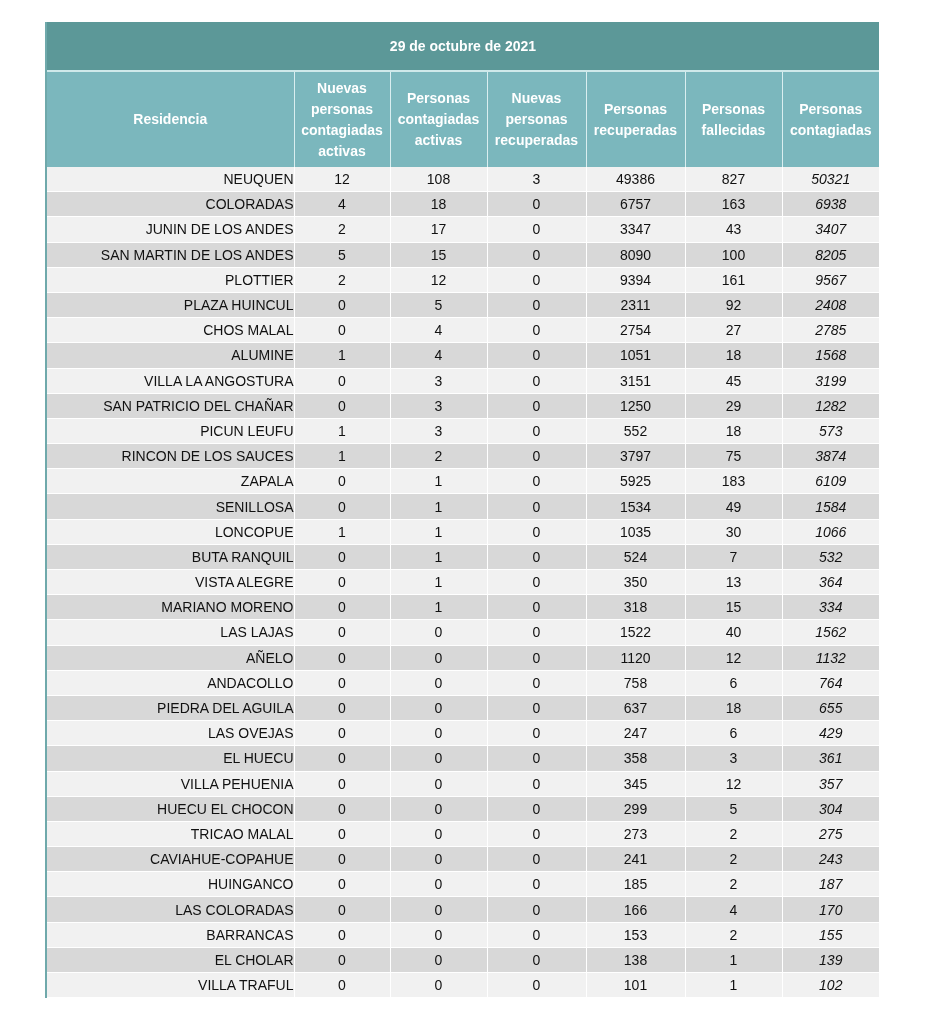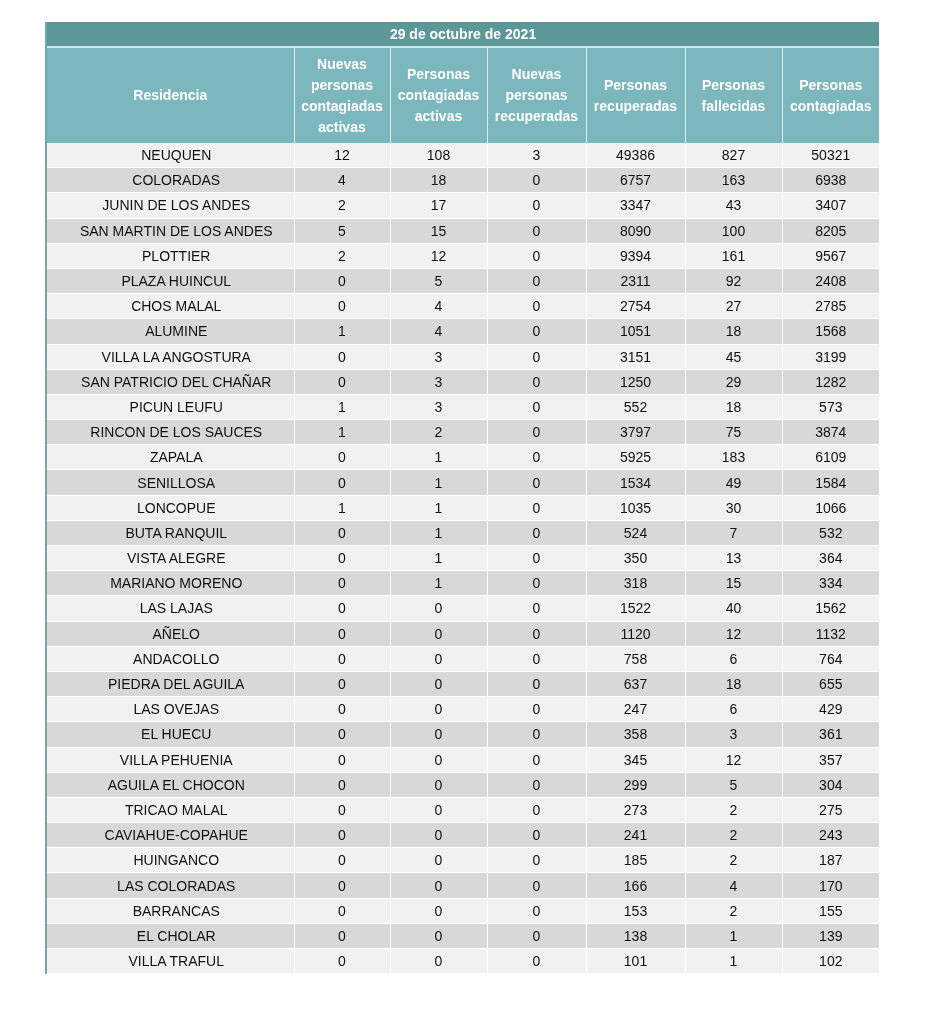--- a/index.html
+++ b/index.html
@@ -2,29 +2,29 @@
 <html><head>
 <meta charset="utf-8">
 <style>
   html, body { margin: 0; padding: 0; background: #ffffff; }
   body { width: 927px; height: 1024px; position: relative; overflow: hidden;
          font-family: "Liberation Sans", "DejaVu Sans", sans-serif; }
   .table-wrap { position: absolute; left: 45px; top: 22px; width: 832px;
                 border-left: 2px solid #6fa9ab; border-right: 2px solid #6fa9ab; box-sizing: border-box; }
   table { border-collapse: collapse; width: 100%; table-layout: fixed; }
   .title-row td { background: #5c9898; color: #ffffff; font-weight: bold; font-size: 14px;
-                  text-align: center; height: 24px; padding: 0; border-bottom: 2px solid #cfe9ea; }
+                  text-align: center; height: 24px; padding: 12px; border-bottom: 2px solid #cfe9ea; }
   .head-row th { background: #7bb7bd; color: #ffffff; font-weight: bold; font-size: 14px;
                  line-height: 21px; text-align: center; height: 95px; padding: 0 2px;
                  border-right: 1px solid #d9eef0; vertical-align: middle; }
   .head-row th:last-child { border-right: none; }
   tbody td { font-size: 14px; color: #111; height: 24.2px; padding: 0; text-align: center;
              border-right: 1px solid #ffffff; line-height: 24px; }
-  tbody td:last-child { border-right: none; }
-  tbody td.name { text-align: center; padding-left: 12px; }
+  tbody td:last-child { border-right: none; font-style: italic; }
+  tbody td.name { text-align: right; padding-left: 12px; }
   tbody tr:nth-child(odd) td { background: #f1f1f1; }
   tbody tr:nth-child(even) td { background: #d8d8d8; }
   tbody tr { border-bottom: 1px solid #ffffff; }
 </style>
 </head>
 <body>
 
 <div class="table-wrap">
   <table>
     <colgroup>
@@ -270,21 +270,21 @@
         <tr>
           <td class="name">VILLA PEHUENIA</td>
           <td>0</td>
           <td>0</td>
           <td>0</td>
           <td>345</td>
           <td>12</td>
           <td>357</td>
         </tr>
         <tr>
-          <td class="name">AGUILA EL CHOCON</td>
+          <td class="name">HUECU EL CHOCON</td>
           <td>0</td>
           <td>0</td>
           <td>0</td>
           <td>299</td>
           <td>5</td>
           <td>304</td>
         </tr>
         <tr>
           <td class="name">TRICAO MALAL</td>
           <td>0</td>

